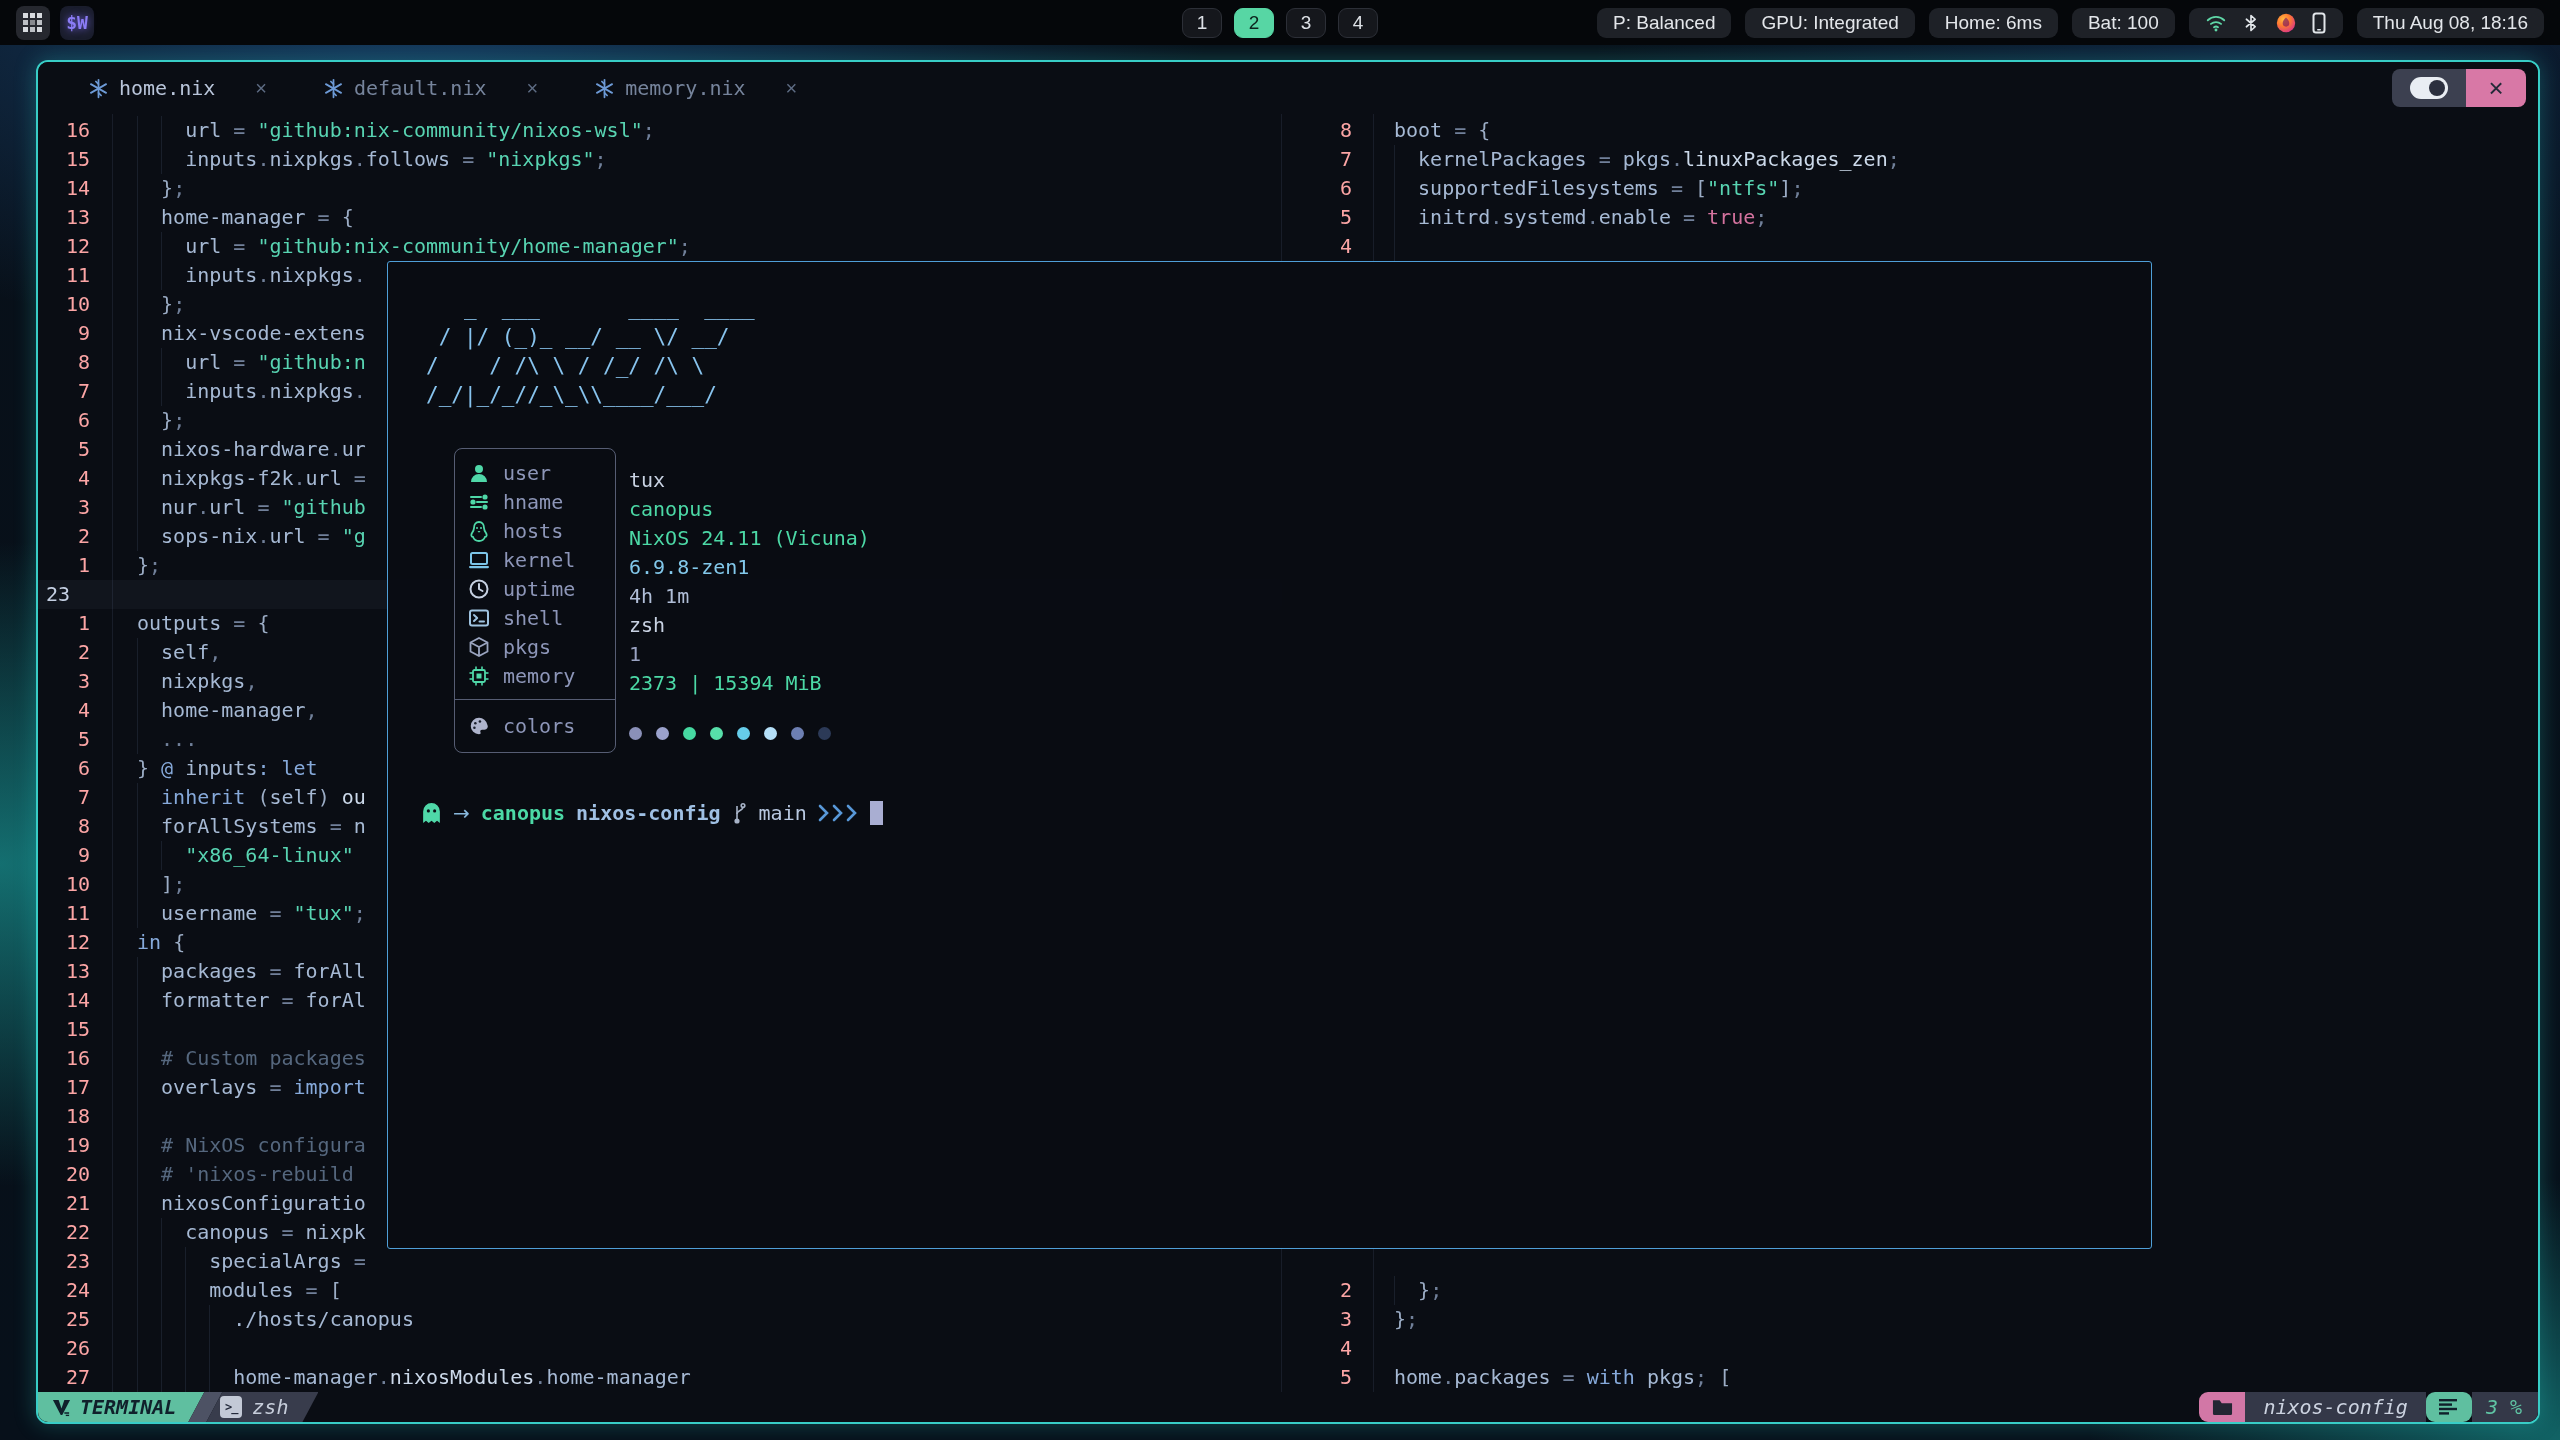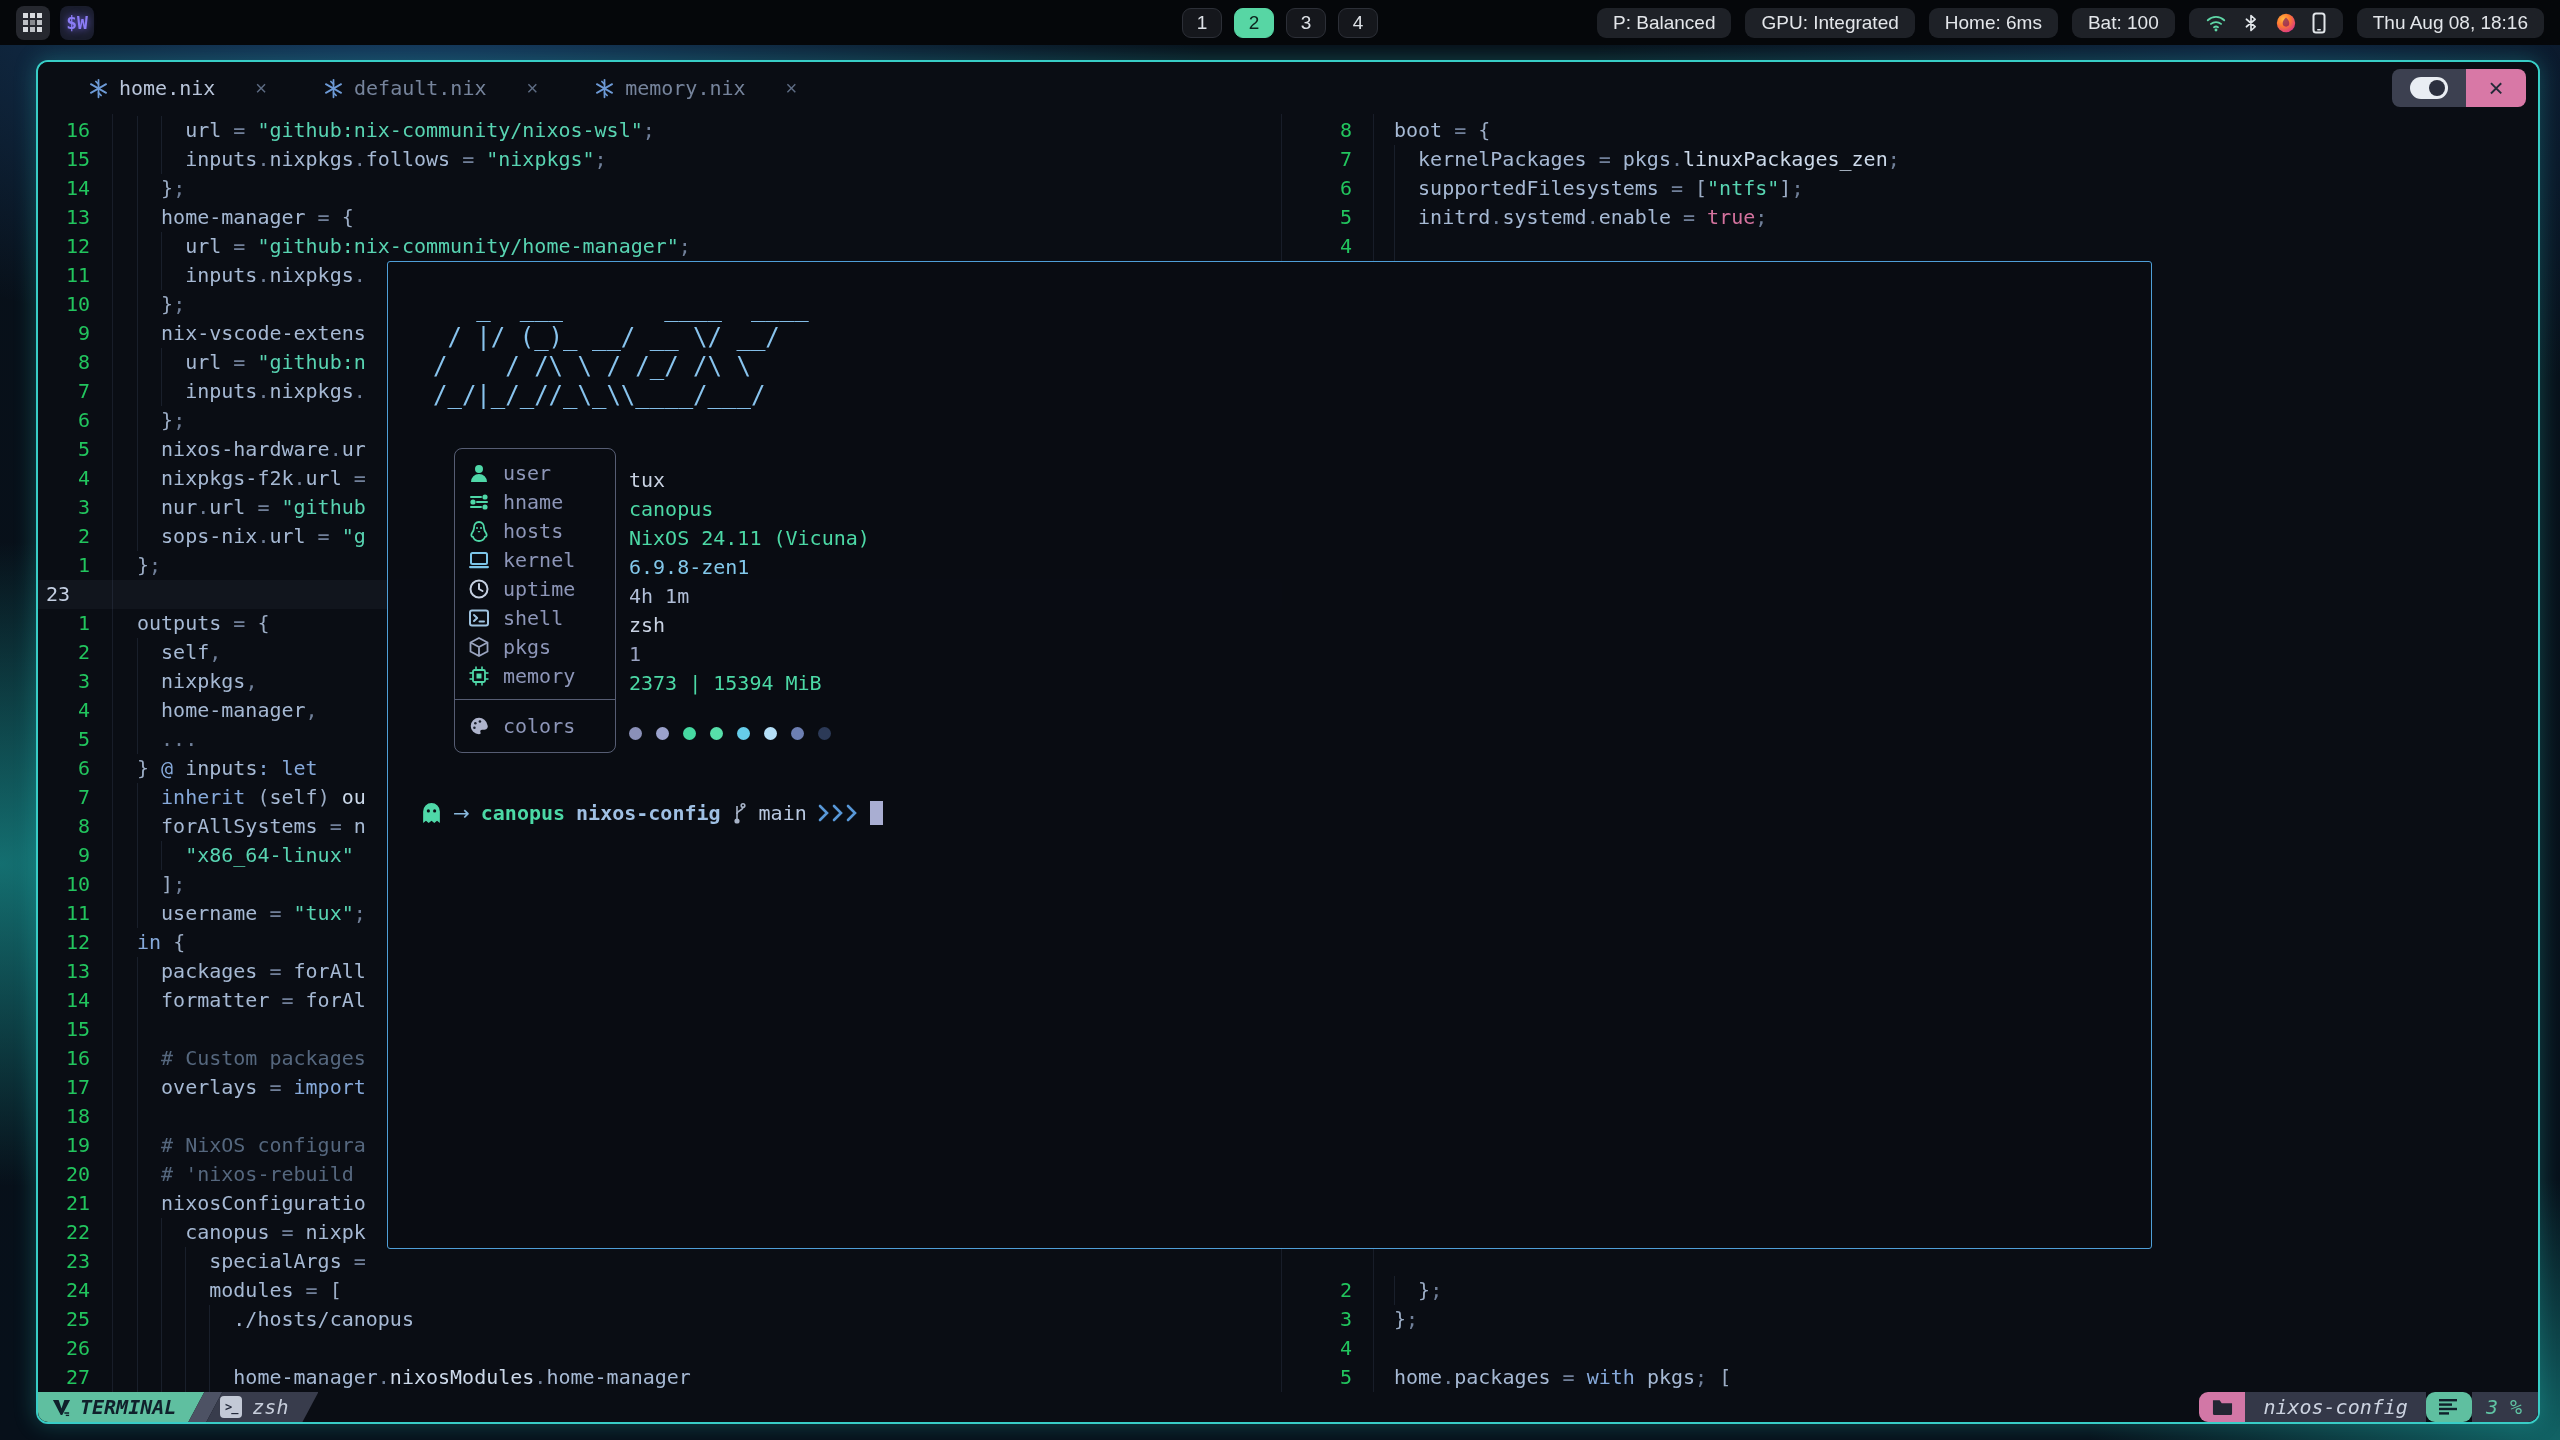--- a/index.html
+++ b/index.html
@@ -43,32 +43,32 @@
     font-size:26px; font-family:"Liberation Sans", sans-serif; }
   
   .editor { position:relative; height:1278px; padding-top:2px; }
   .vline { position:absolute; top:0; bottom:0; width:1px; background:rgba(110,130,170,0.14); }
   .pane { position:absolute; top:2px; }
   .pane-left { left:0; width:1240px; }
   .pr-top { position:absolute; left:0; top:0; width:100%; }
   .pr-bottom { position:absolute; left:0; top:1160px; width:100%; }
   .row { height:29px; line-height:29px; white-space:pre; font-size:20px; }
   .row.cur { background:rgba(160,185,225,0.05); }
-  .ln { display:inline-block; width:52px; text-align:right; color:#22c55e; vertical-align:top; }
+  .ln { display:inline-block; width:52px; text-align:right; color:#fca5a5; vertical-align:top; }
   .pane-right .ln { width:64px; }
   .row.cur .ln { text-align:left; padding-left:8px; color:#c4cfe2; }
   .code { display:inline-block; padding-left:47px; vertical-align:top; }
   .pane-right .code { padding-left:42px; }
   .g { display:inline-block; width:2ch; height:29px; border-left:1px solid rgba(120,142,185,0.14); vertical-align:top; }
   .t-id { color:#a6b9d4; } .t-op { color:#71809a; } .t-str { color:#58d4b2; } .t-pun { color:#9cadc6; }
   .t-com { color:#55677e; } .t-kw { color:#86a9da; } .t-bool { color:#d4729e; } .t-br { color:#ccd9ea; }
   
   .term { position:absolute; left:349px; top:147px; width:1765px; height:988px; background:rgba(9,12,19,0.96);
     border:1px solid #4f9fd8; border-radius:3px; z-index:20; backdrop-filter:blur(4px); }
-  .ascii { position:absolute; left:45px; top:32px; color:#88c4ee; font-size:24px; line-height:29px; white-space:pre; }
+  .ascii { position:absolute; left:38px; top:32px; color:#88c4ee; font-size:21px; line-height:29px; white-space:pre; }
   .fetch { position:absolute; left:66px; top:186px; }
   .fbox { width:162px; border:1px solid rgba(150,160,195,0.55); border-radius:8px; padding-top:9px; }
   .frow { height:29px; display:flex; align-items:center; gap:13px; padding-left:13px; color:#8d96b8; font-size:20px; }
   .frow svg { flex:0 0 auto; }
   .fdiv { border-top:1px solid rgba(150,160,195,0.55); margin-top:9px; }
   .crow { height:52px; display:flex; align-items:center; gap:13px; padding-left:13px; color:#8d96b8; font-size:20px; }
   .fvals { position:absolute; left:175px; top:18px; width:900px; }
   .fval { height:29px; line-height:29px; font-size:20px; white-space:pre; }
   .dots { height:52px; margin-top:9px; display:flex; align-items:center; gap:14px; }
   .dot { width:13px; height:13px; border-radius:50%; }

